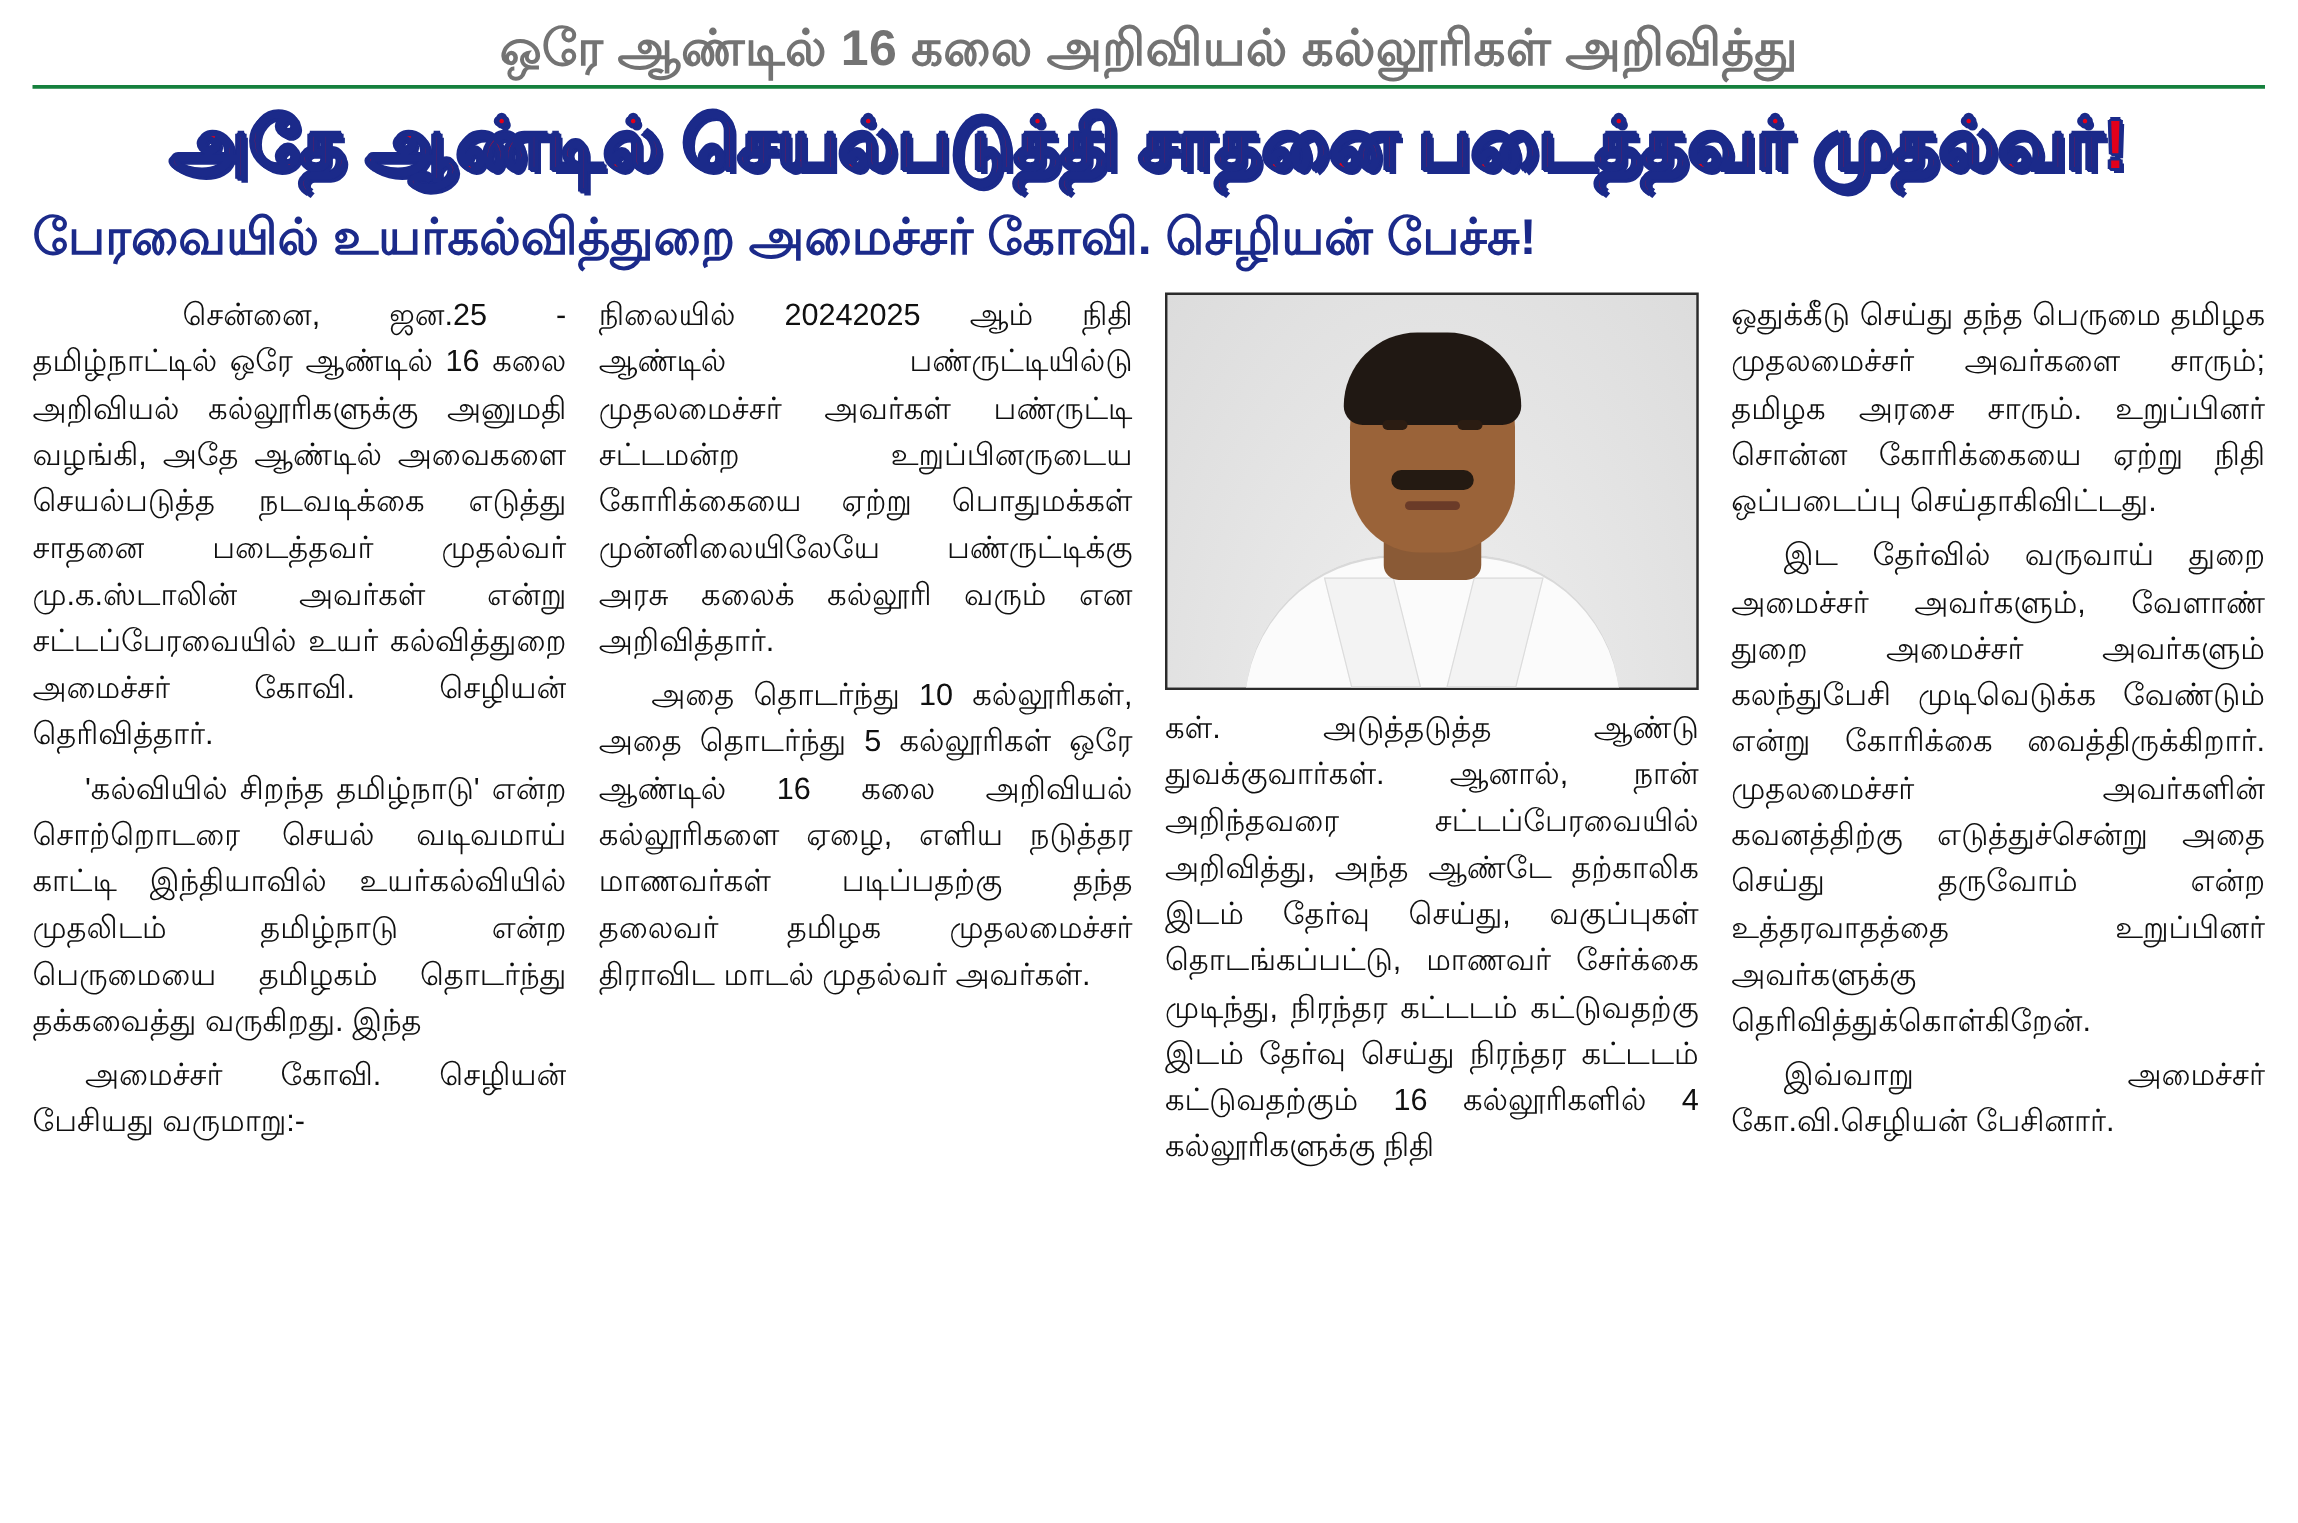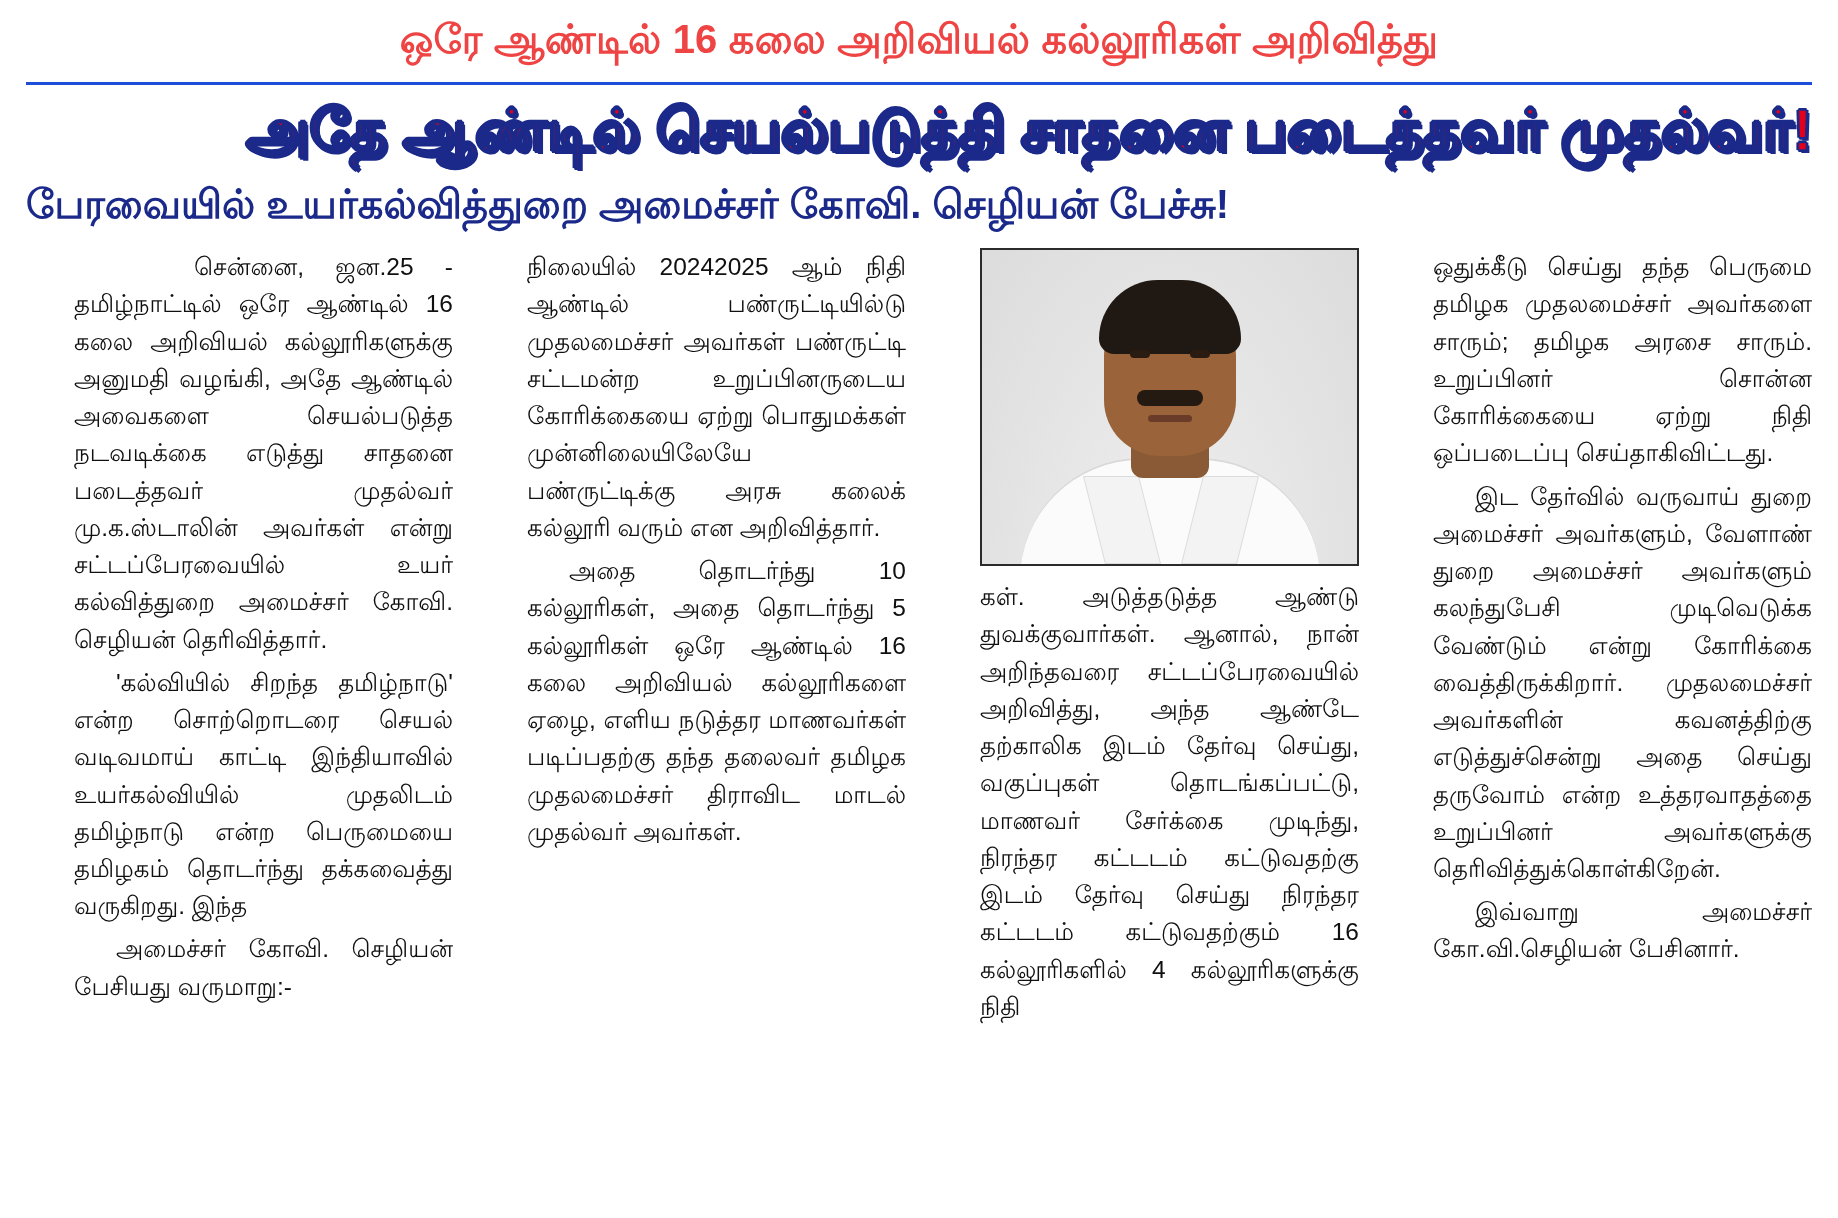--- a/index.html
+++ b/index.html
@@ -20,29 +20,29 @@
     height: 1218px;
     box-sizing: border-box;
     padding: 10px 26px 0 26px;
   }
 
   
   .kicker {
     text-align: center;
     font-size: 40px;
     font-weight: bold;
-    color: #ef4444;
+    color: #737373;
     letter-spacing: 0.2px;
     line-height: 1.15;
-    padding: 6px 0 20px 0;
-    border-bottom: 3px solid #1d4ed8;
+    padding: 6px 0 6px 0;
+    border-bottom: 3px solid #15803d;
     white-space: nowrap;
   }
   .main-head {
-    text-align: right;
+    text-align: center;
     font-size: 57px;
     font-weight: bold;
     color: #e2001a;
     line-height: 1.18;
     padding: 12px 0 6px 0;
     white-space: nowrap;
     -webkit-text-stroke: 1.5px #1b2a8a;
     text-shadow:
        2px 0 0 #1b2a8a,
       -2px 0 0 #1b2a8a,
@@ -67,21 +67,20 @@
     height: 870px;
   }
   .col {
     width: 25%;
     font-size: 24.5px;
     line-height: 1.52;
     color: #101010;
     text-align: justify;
     text-justify: inter-word;
     position: relative;
-    margin-left: 48px;
   }
   .col p {
     margin: 0 0 6px 0;
     text-align: justify;
   }
   .col p.indent {
     text-indent: 42px;
   }
   .col p.lead {
     text-indent: 120px;

